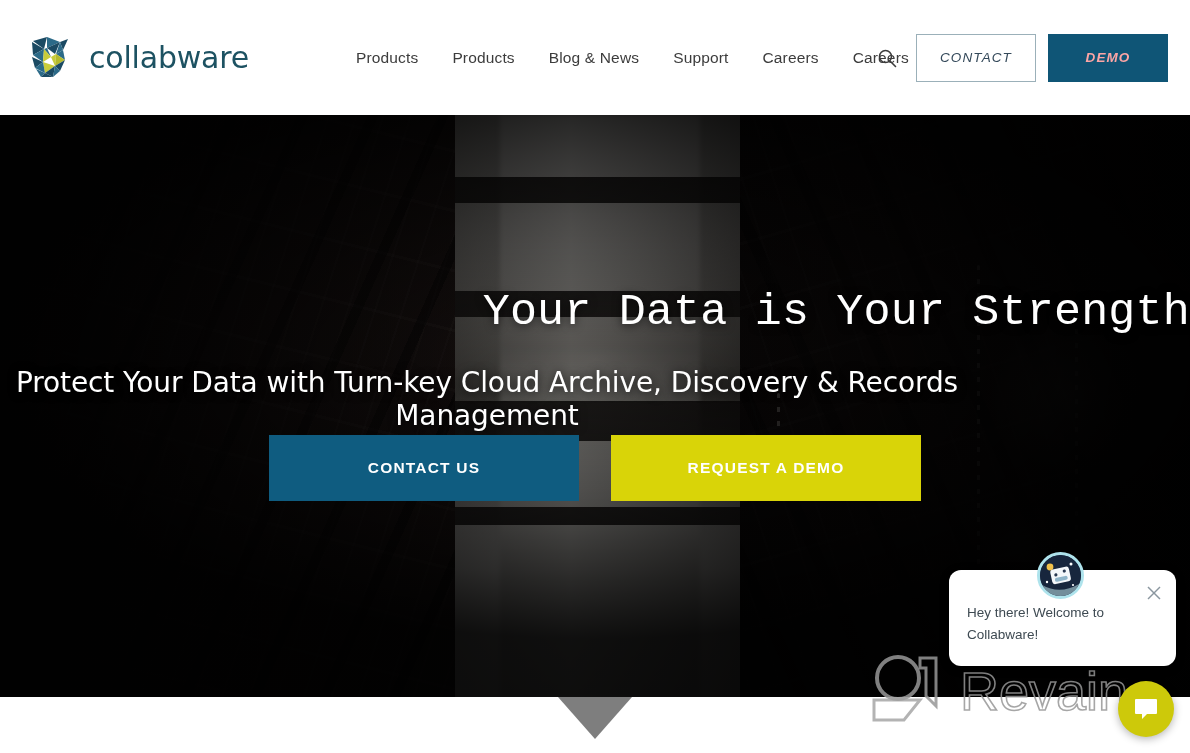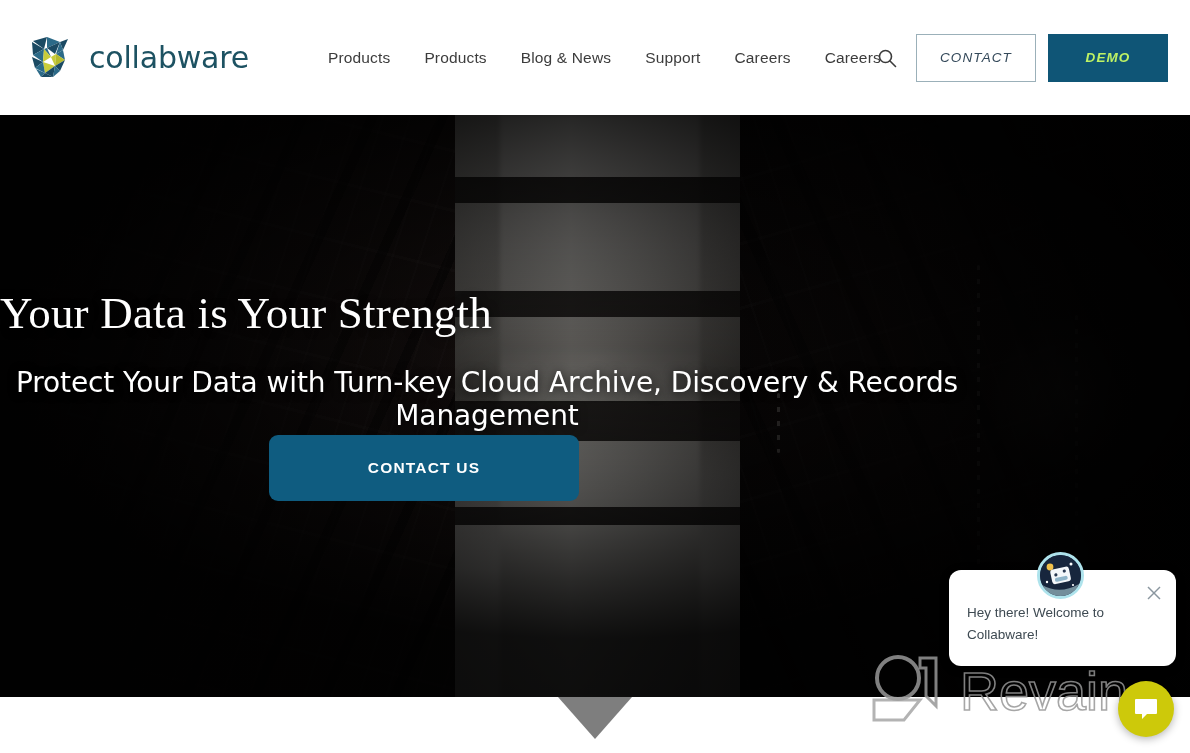--- a/index.html
+++ b/index.html
@@ -7,21 +7,21 @@
     width: 1190px; height: 753px;
     font-family: "Liberation Sans", sans-serif;
     background: #ffffff;
     overflow: hidden;
   }
   .page { position: relative; width: 1190px; height: 753px; background: #fff; }
 
   
   .header {
     position: absolute; top: 0; left: 0; width: 1190px; height: 115px;
-    background: #ffffff; display: flex; align-items: center; z-index: 40;
+    background: #ffffff; display: flex; align-items: center; z-index: 40; gap: 28px;
   }
   .logo-wrap {
     display: flex; align-items: center; margin-left: 27px; gap: 10px;
   }
   .logo-mark { width: 52px; height: 50px; flex: none; }
   .logo-text {
     font-size: 30px; color: #1d5262; letter-spacing: -0.2px;
     font-family: "DejaVu Sans", sans-serif; font-weight: 400;
   }
   .nav {
@@ -38,21 +38,21 @@
   .search-btn {
     width: 42px; height: 42px; display: flex; align-items: center;
     justify-content: center; cursor: pointer; margin-right: 8px;
   }
   .btn-contact {
     width: 120px; height: 48px; border: 1px solid #9bb0b9; background: #fff;
     color: #34495a; font-size: 13.5px; letter-spacing: 1.1px;
     display: flex; align-items: center; justify-content: center; cursor: pointer;
   }
   .btn-demo {
-    width: 120px; height: 48px; background: #0f5576; color: #bef264;
+    width: 120px; height: 48px; background: #0f5576; color: #fca5a5;
     font-size: 13.5px; letter-spacing: 1.1px; font-weight: 700;
     display: flex; align-items: center; justify-content: center; cursor: pointer;
     margin-left: 12px;
   }
 
   
   .hero {
     position: absolute; top: 115px; left: 0; width: 1190px; height: 582px;
     overflow: hidden; background: #0b0909;
   }
@@ -105,38 +105,38 @@
   }
   .glow {
     position:absolute; border-radius:50%;
     background: radial-gradient(circle, rgba(255,250,240,0.30) 0%, rgba(255,250,240,0.0) 70%);
   }
 
   .hero-content {
     position: absolute; left: 0; top: 0; width: 1190px; height: 582px; z-index: 5;
   }
   .hero-title {
-    position: absolute; top: 172px; width: 1190px; text-align: left;
-    font-family: Liberation Serif, serif;
+    position: absolute; top: 172px; width: 1190px; text-align: right;
+    font-family: Liberation Mono, monospace;
     font-size: 45px; color: #ffffff; font-weight: 400; letter-spacing: 0.2px;
     text-shadow: 0 1px 10px rgba(0,0,0,0.75);
   }
   .hero-sub {
     position: absolute; top: 251px; width: 974px; text-align: center;
     font-family: "DejaVu Sans", sans-serif;
     font-size: 28px; color: #ffffff; font-weight: 400; letter-spacing: -0.1px;
     text-shadow: 0 1px 10px rgba(0,0,0,0.75);
   }
   .hero-btns {
     position: absolute; top: 320px; left: 269px; display: flex; gap: 32px;
   }
   .hero-btn {
     width: 310px; height: 66px; display: flex; align-items: center;
     justify-content: center; font-size: 15.5px; letter-spacing: 1.2px;
-    cursor: pointer; font-weight: 700; color: #ffffff; border-radius: 9px;
+    cursor: pointer; font-weight: 700; color: #ffffff;
   }
   .hero-btn.contact { background: #0f5c80; }
   .hero-btn.demo { background: #d9d408; }
 
   .scroll-arrow {
     position: absolute; left: 50%; transform: translateX(-50%);
     bottom: -0px; width: 0; height: 0;
     border-left: 37px solid transparent; border-right: 37px solid transparent;
     border-top: 42px solid #7e7e7e; z-index: 20; cursor: pointer;
   }
@@ -259,20 +259,21 @@
       <div class="glow" style="left:985px; top:200px; width:160px; height:160px;"></div>
       <div class="glow" style="left:975px; top:390px; width:120px; height:120px;"></div>
       <div class="hero-vignette"></div>
     </div>
 
     <div class="hero-content">
       <div class="hero-title">Your Data is Your Strength</div>
       <div class="hero-sub">Protect Your Data with Turn-key Cloud Archive, Discovery &amp; Records Management</div>
       <div class="hero-btns">
         <div class="hero-btn contact">CONTACT US</div>
+        <div class="hero-btn demo">REQUEST A DEMO</div>
       </div>
     </div>
   </div>
 
   <div class="bottom-white"></div>
 
   <div class="scroll-arrow" style="top:697px"></div>
 
   <div class="watermark">
     <span>

